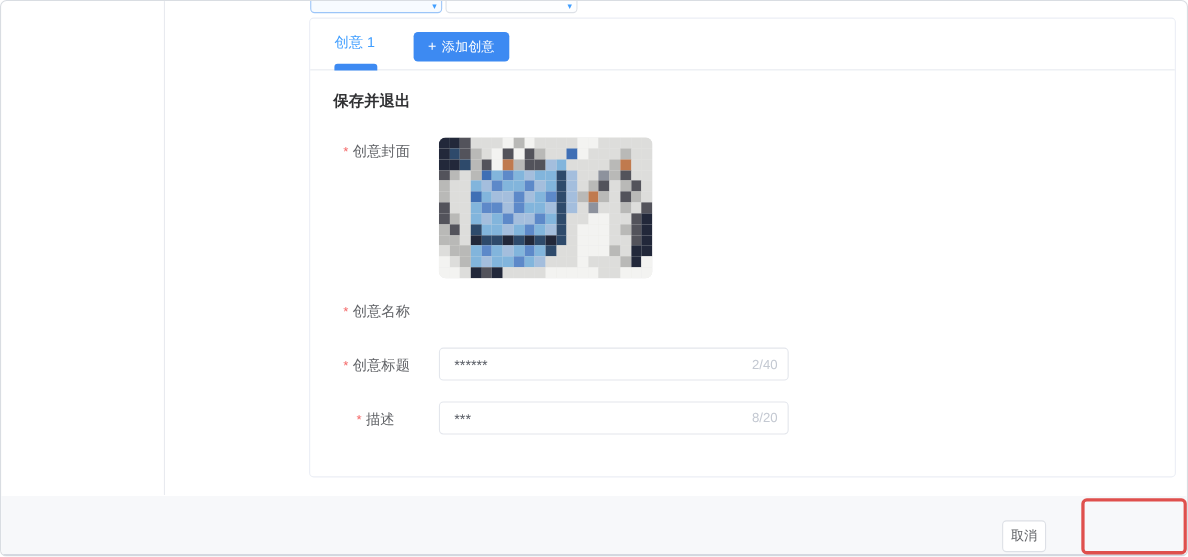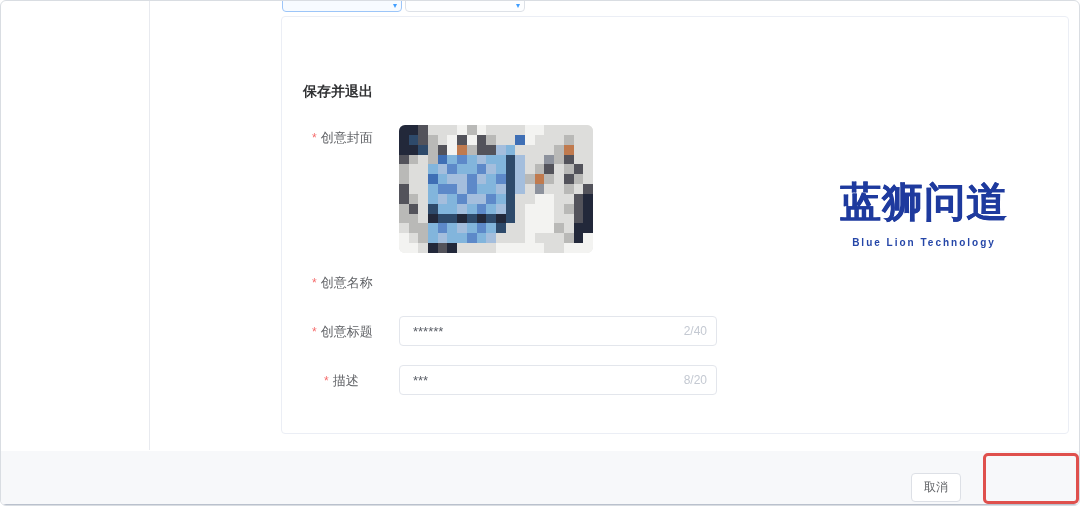--- a/index.html
+++ b/index.html
@@ -53,21 +53,21 @@
   .inp-count { position:absolute; right:10px; top:8px; font-size:12px; color:#c4c9d2; }
 
   
   .watermark { position:absolute; left:546px; top:158px; width:192px; text-align:center; pointer-events:none; }
   .wm-title { font-size:41px; font-weight:900; color:#1e3a9e; letter-spacing:1px; white-space:nowrap;
               text-shadow:0.5px 0 0 #1e3a9e; }
   .wm-sub { margin-top:7px; font-size:10px; font-weight:bold; color:#2546a8; letter-spacing:2px; white-space:nowrap; }
 
   
   .footer { position:absolute; left:0; top:450px; width:1080px; height:53px; background:#f7f8fa; }
-  .btn-cancel { position:absolute; left:910px; top:472px; width:50px; height:29px; background:#fff;
+  .btn-cancel { position:absolute; left:910px; top:472px; width:40px; height:29px; background:#fff;
                 border:1px solid #dde0e6; border-radius:4px; font-size:12px; color:#606266;
                 cursor:pointer; font-family:inherit; }
   .btn-save { position:absolute; left:988px; top:471px; width:73px; height:30px; background:#3d8af2;
               border:none; border-radius:4px; font-size:12px; color:#fff; cursor:pointer; font-family:inherit; }
   .annotation { position:absolute; left:982px; top:452px; width:96px; height:51px;
                 border:3px solid #df504d; border-radius:5px; pointer-events:none; z-index:5; }
   .bottom-strip { position:absolute; left:0; top:503px; width:1080px; height:3px; background:#bac1cd; }
 </style>
 </head>
 <body>
@@ -77,20 +77,27 @@
   <div class="vdivider"></div>
 
   <div class="top-select focused" style="left:281px;width:120px">
     <span class="chev">▾</span>
   </div>
   <div class="top-select" style="left:404px;width:120px">
     <span class="chev">▾</span>
   </div>
 
   <section class="card">
+    <div class="tabbar">
+      <div class="tab">创意 1</div>
+      <div class="tab-indicator"></div>
+      <button class="add-btn">
+        <span class="plus">+</span><span>添加创意</span>
+      </button>
+    </div>
 
     <div class="section-title">保存并退出</div>
 
     <div class="field-label" style="left:30px;top:112px">
       <span class="req">*</span><span>创意封面</span>
     </div>
     <div class="cover" title="pixelated photo of a TV on a white media console">
         <div style="background: rgb(34, 40, 58);"></div>
         <div style="background: rgb(34, 40, 58);"></div>
         <div style="background: rgb(83, 83, 91);"></div>
@@ -366,24 +373,20 @@
     </div>
 
     <div class="field-label" style="left:42px;top:355px">
       <span class="req">*</span><span>描述</span>
     </div>
     <div class="inp-wrap" style="top:348px">
       <input type="text" value="***" style="">
       <span class="inp-count">8/20</span>
     </div>
 
-    <div class="watermark">
-      <div class="wm-title">蓝狮问道</div>
-      <div class="wm-sub">Blue Lion Technology</div>
-    </div>
   </section>
 
   <div class="footer"></div>
   <button class="btn-cancel">取消</button>
   <div class="annotation"></div>
   <div class="bottom-strip"></div>
 
 </div>
 
 </body></html>

